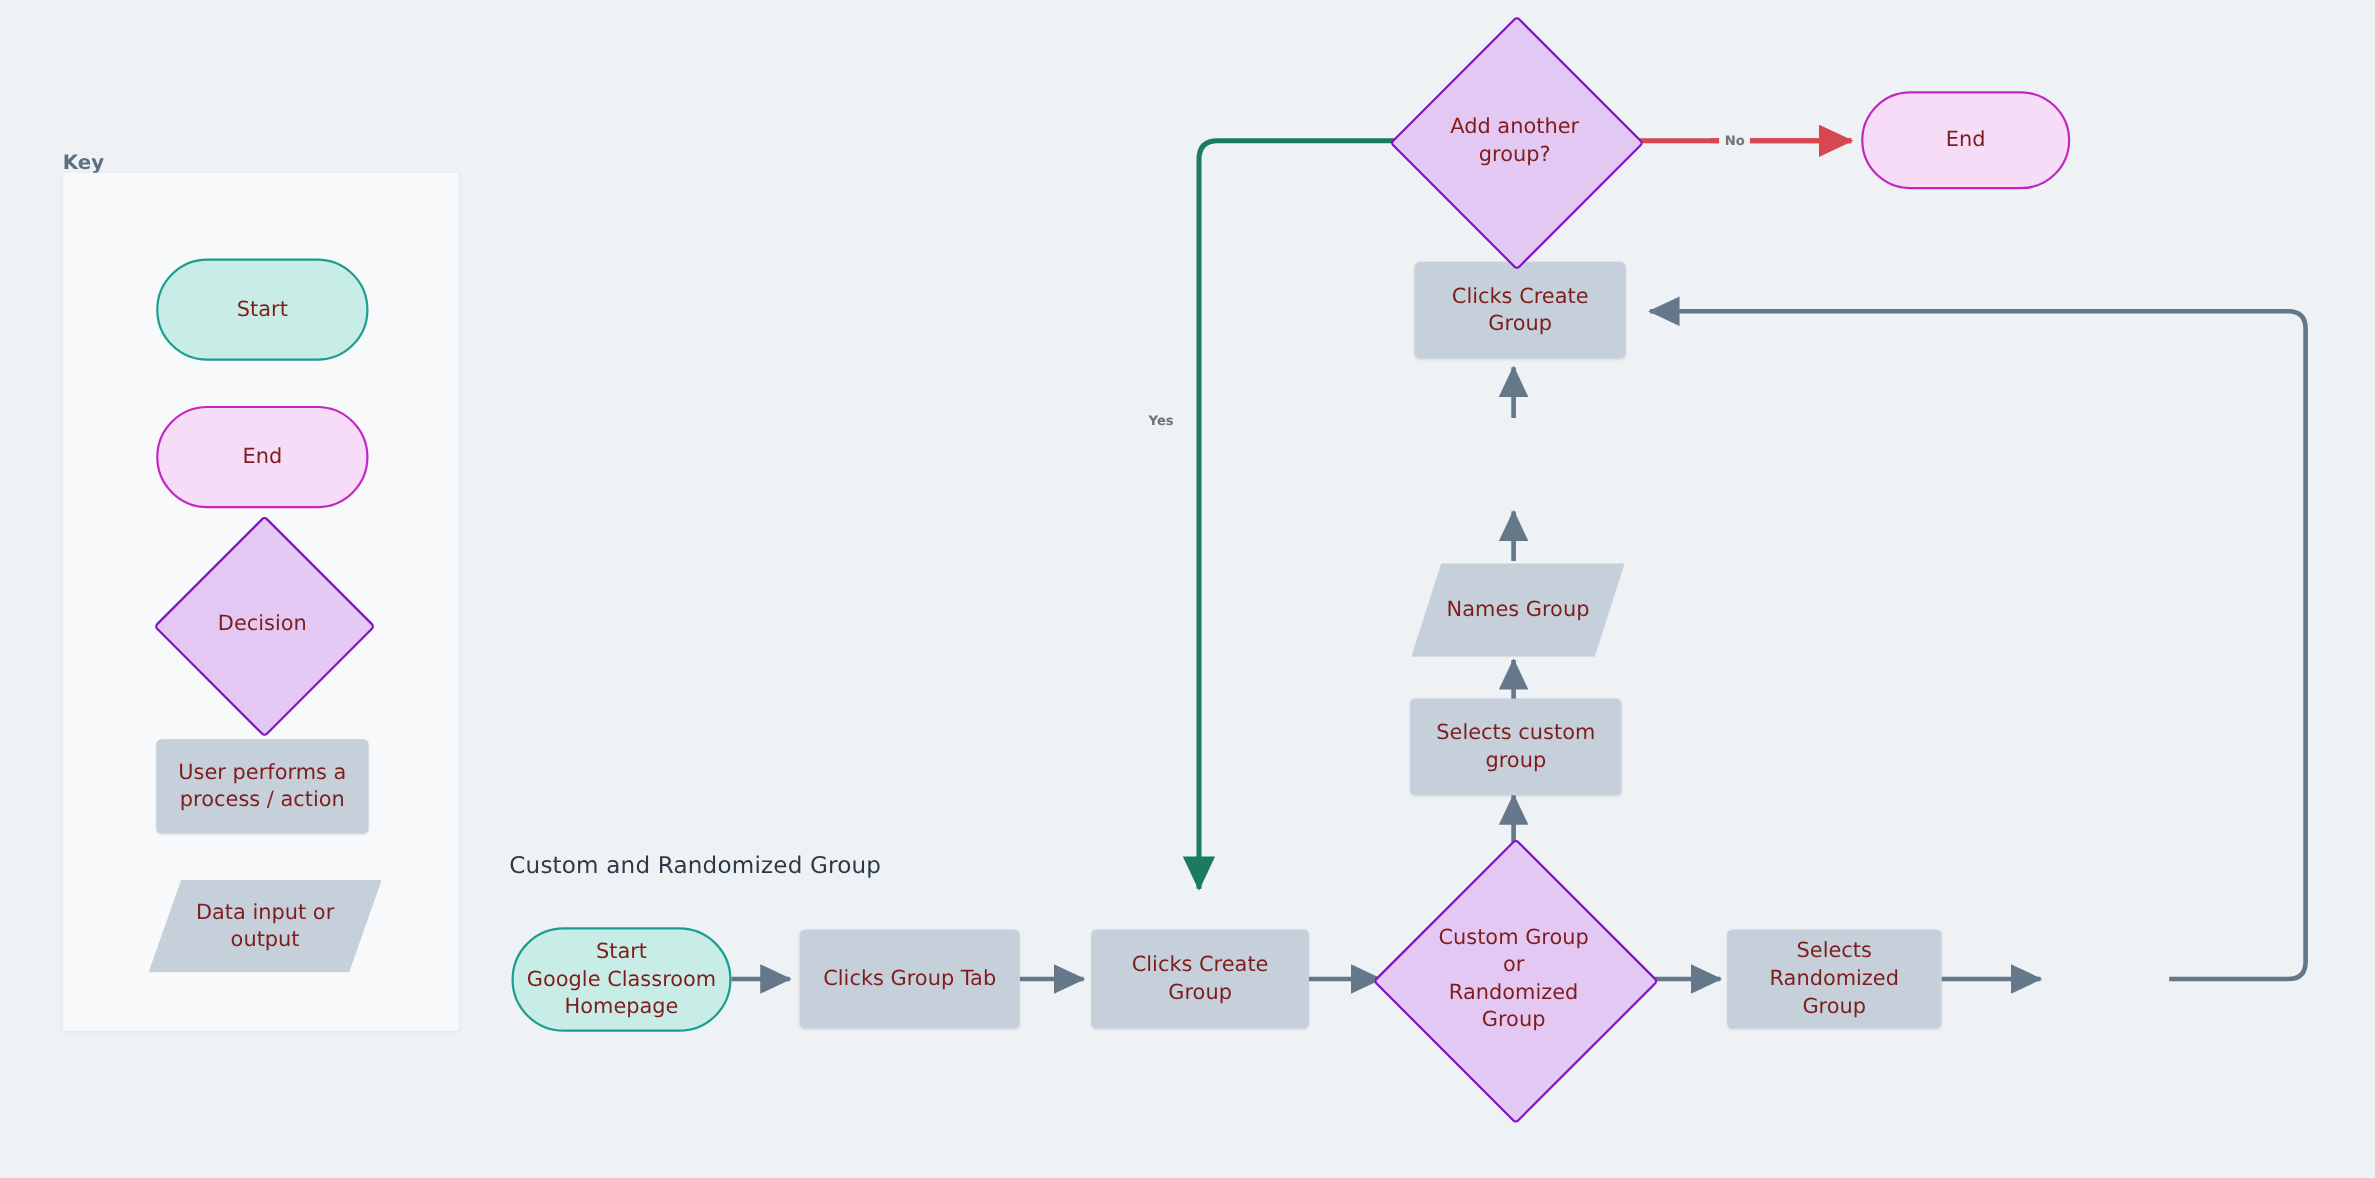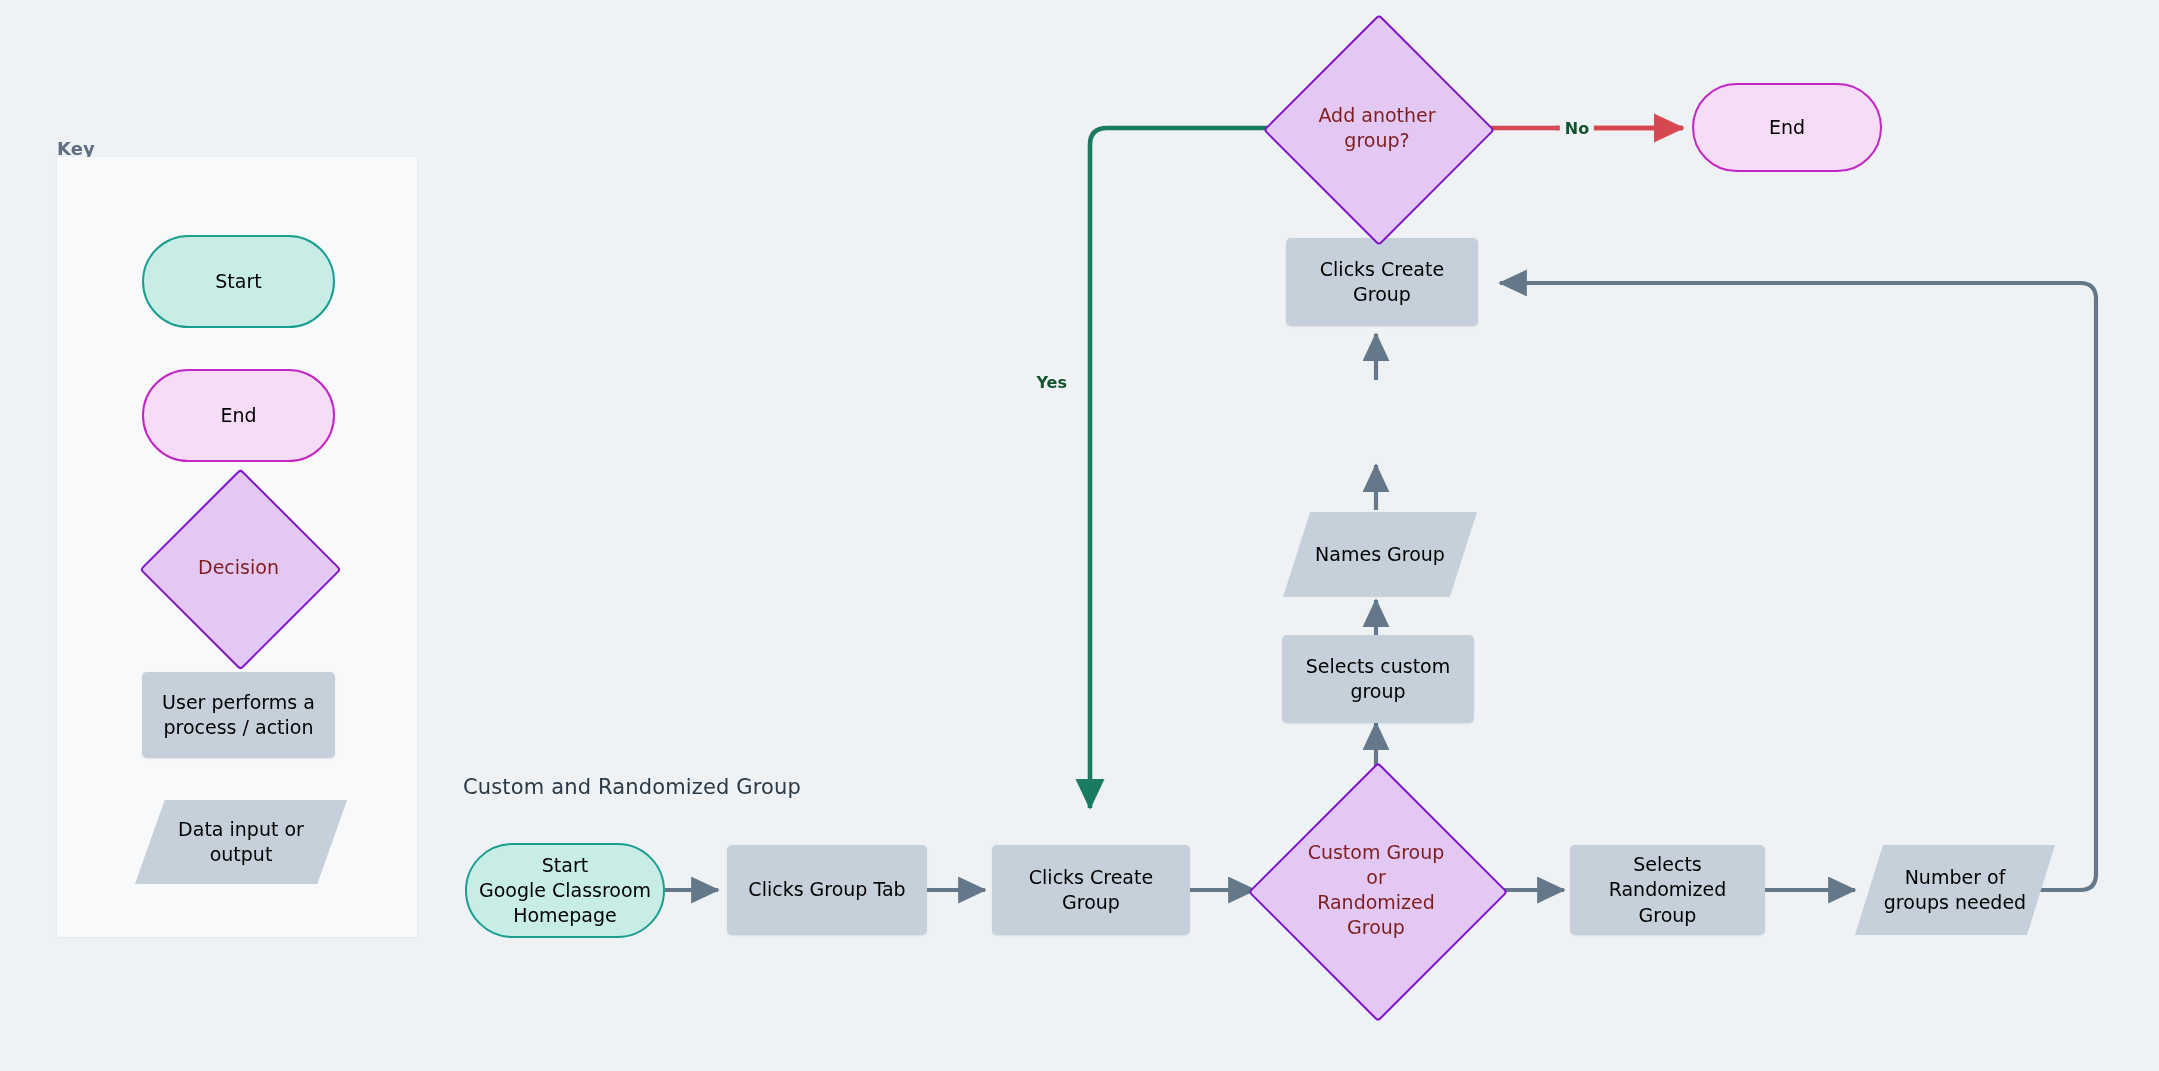--- a/index.html
+++ b/index.html
@@ -20,21 +20,21 @@
     background:#f7f9fa;border-radius:2px;
     box-shadow:0 1px 3px rgba(35,55,75,.07);
   }
   #key-label{
     position:absolute;left:57px;top:138px;
     font-size:18px;color:#5d6f80;font-weight:600;letter-spacing:.1px;
   }
 
   
   .nd{position:absolute;display:flex;align-items:center;justify-content:center;
-      text-align:center;box-sizing:border-box;color:#000000;font-size:19px;
+      text-align:center;box-sizing:border-box;color:#7f1d1d;font-size:19px;
       line-height:1.32;}
   .nd span{display:block;padding:0 10px;}
 
   
   .shape-start{
     background:#c8ece6;border:2.3px solid #1a9e8f;border-radius:999px;
   }
   .shape-end{
     background:#f6dcf7;border:2.3px solid #c426c4;border-radius:999px;
   }
@@ -61,21 +61,21 @@
   .shape-dec .dtxt{position:relative;z-index:2;padding:0 6px;}
 
   
   #section-title{
     position:absolute;left:463px;top:775px;
     font-size:21px;color:#2b3a47;letter-spacing:.15px;
   }
 
   
   .edge-label{
-    position:absolute;font-size:16px;color:#14532d;font-weight:600;
+    position:absolute;font-size:12px;color:#737373;font-weight:600;
     background:#eef2f5;padding:1px 5px;
   }
 
   
   #footer{
     position:absolute;left:55px;top:1013px;
     display:flex;align-items:center;gap:11px;
     color:#93a3b2;font-size:22px;font-weight:700;letter-spacing:.2px;
   }
   #footer .logo{display:block;}
@@ -177,23 +177,20 @@
 
   <div class="shape-dec" style="left:1256px;top:790px;width:240px;height:200px;">
     <div class="dia" style="left:30px;top:10px;width:180px;height:180px;"></div>
     <div class="dtxt multiline">Custom Group<br>or<br>Randomized<br>Group</div>
   </div>
 
   <div class="nd shape-proc" style="left:1570px;top:845px;width:195px;height:90px;">
     <span class="multiline">Selects Randomized<br>Group</span>
   </div>
 
-  <div class="nd shape-io" style="left:1855px;top:845px;width:200px;height:90px;">
-    <span class="multiline">Number of<br>groups needed</span>
-  </div>
 
   <div class="nd shape-proc" style="left:1282px;top:635px;width:192px;height:88px;">
     <span class="multiline">Selects custom<br>group</span>
   </div>
 
   <div class="nd shape-io" style="left:1283px;top:512px;width:194px;height:85px;">
     <span>Names Group</span>
   </div>
 
 

